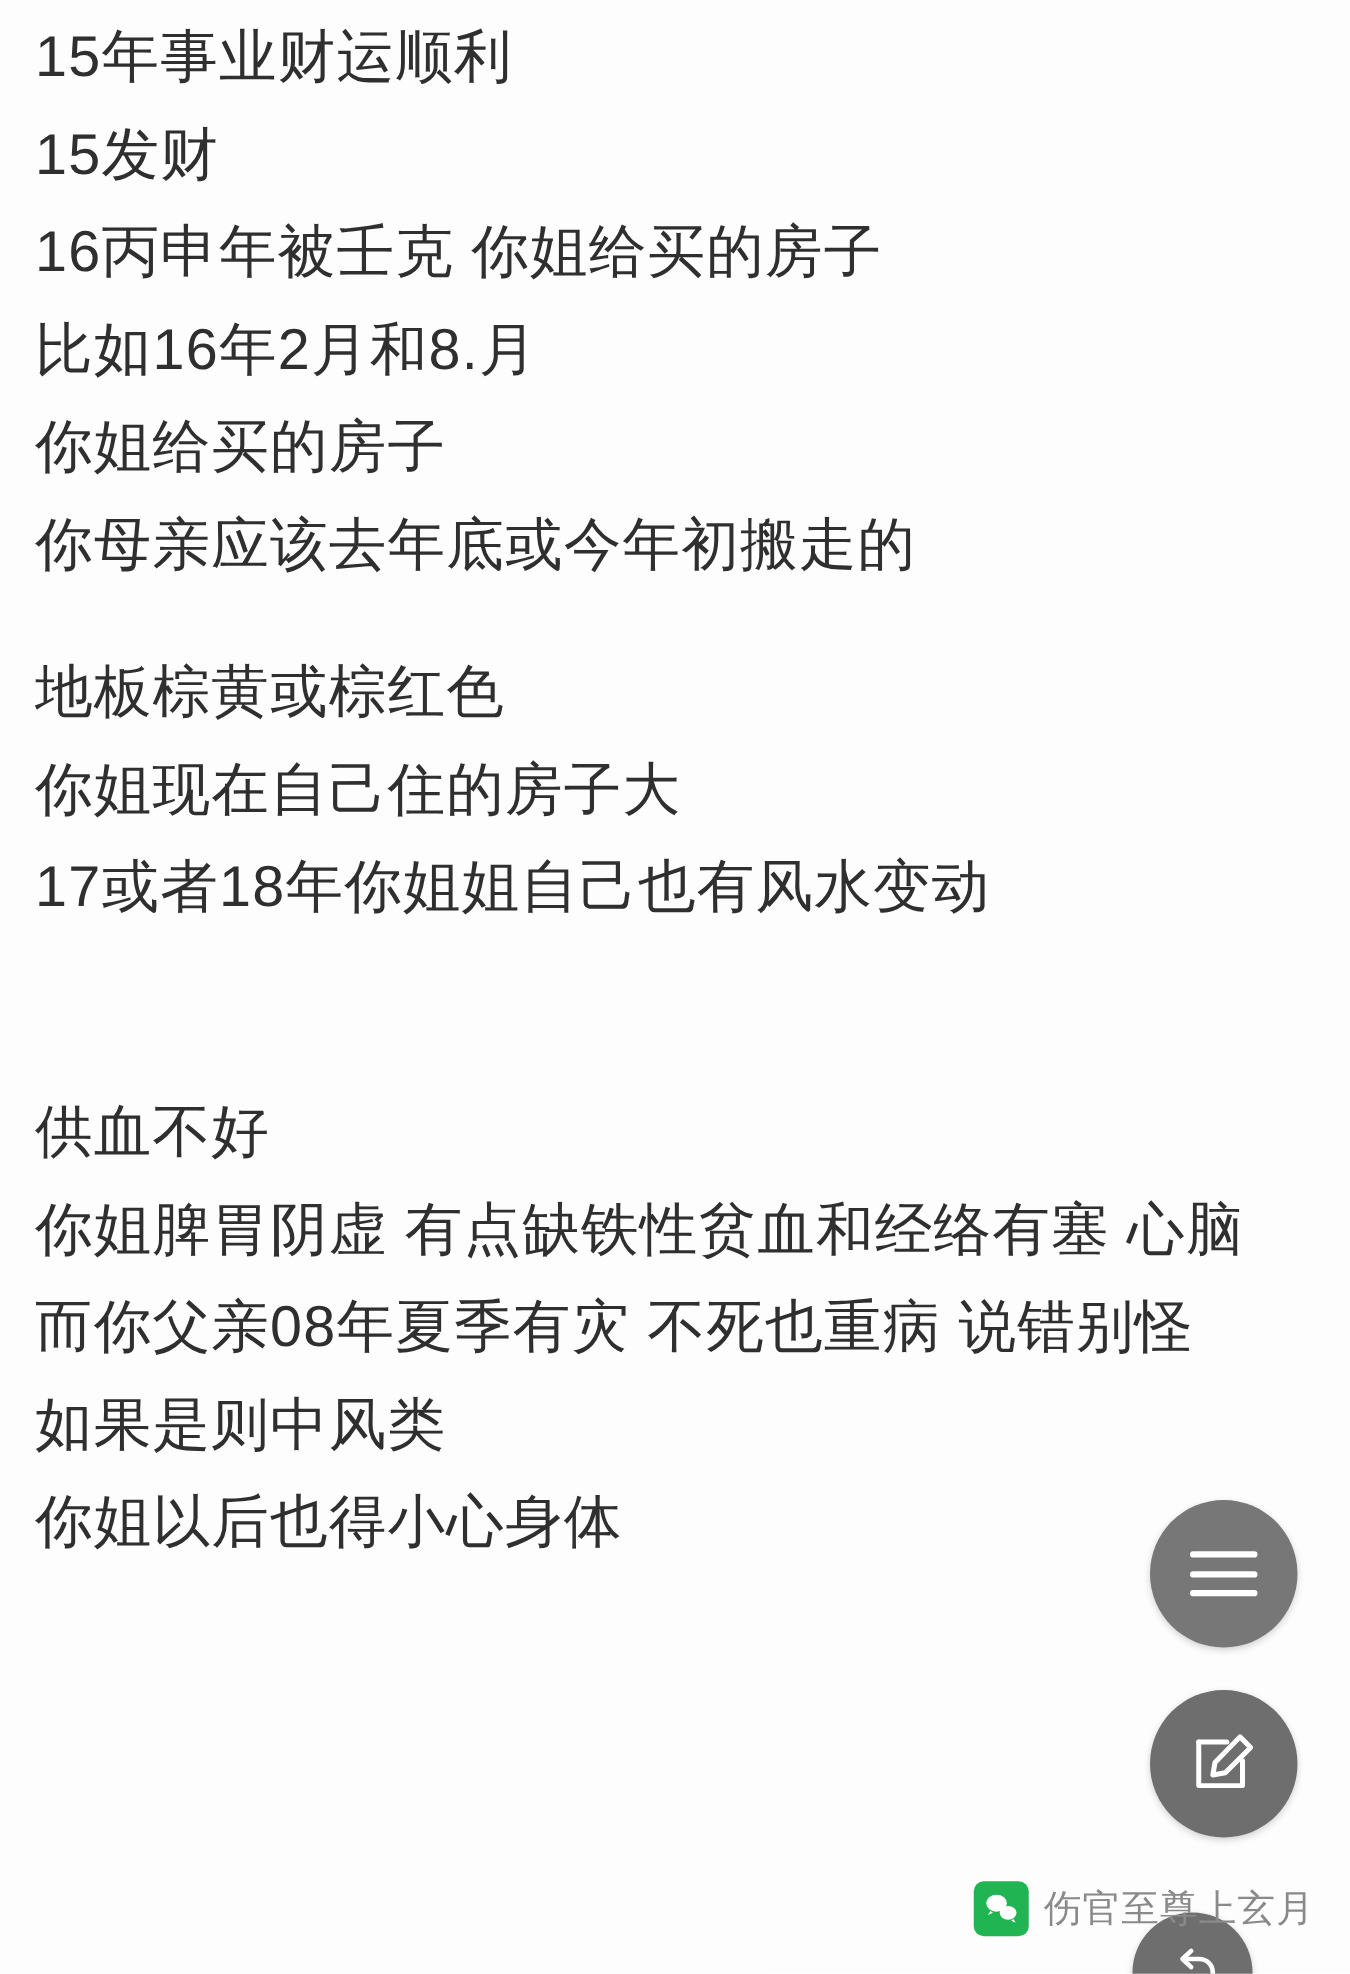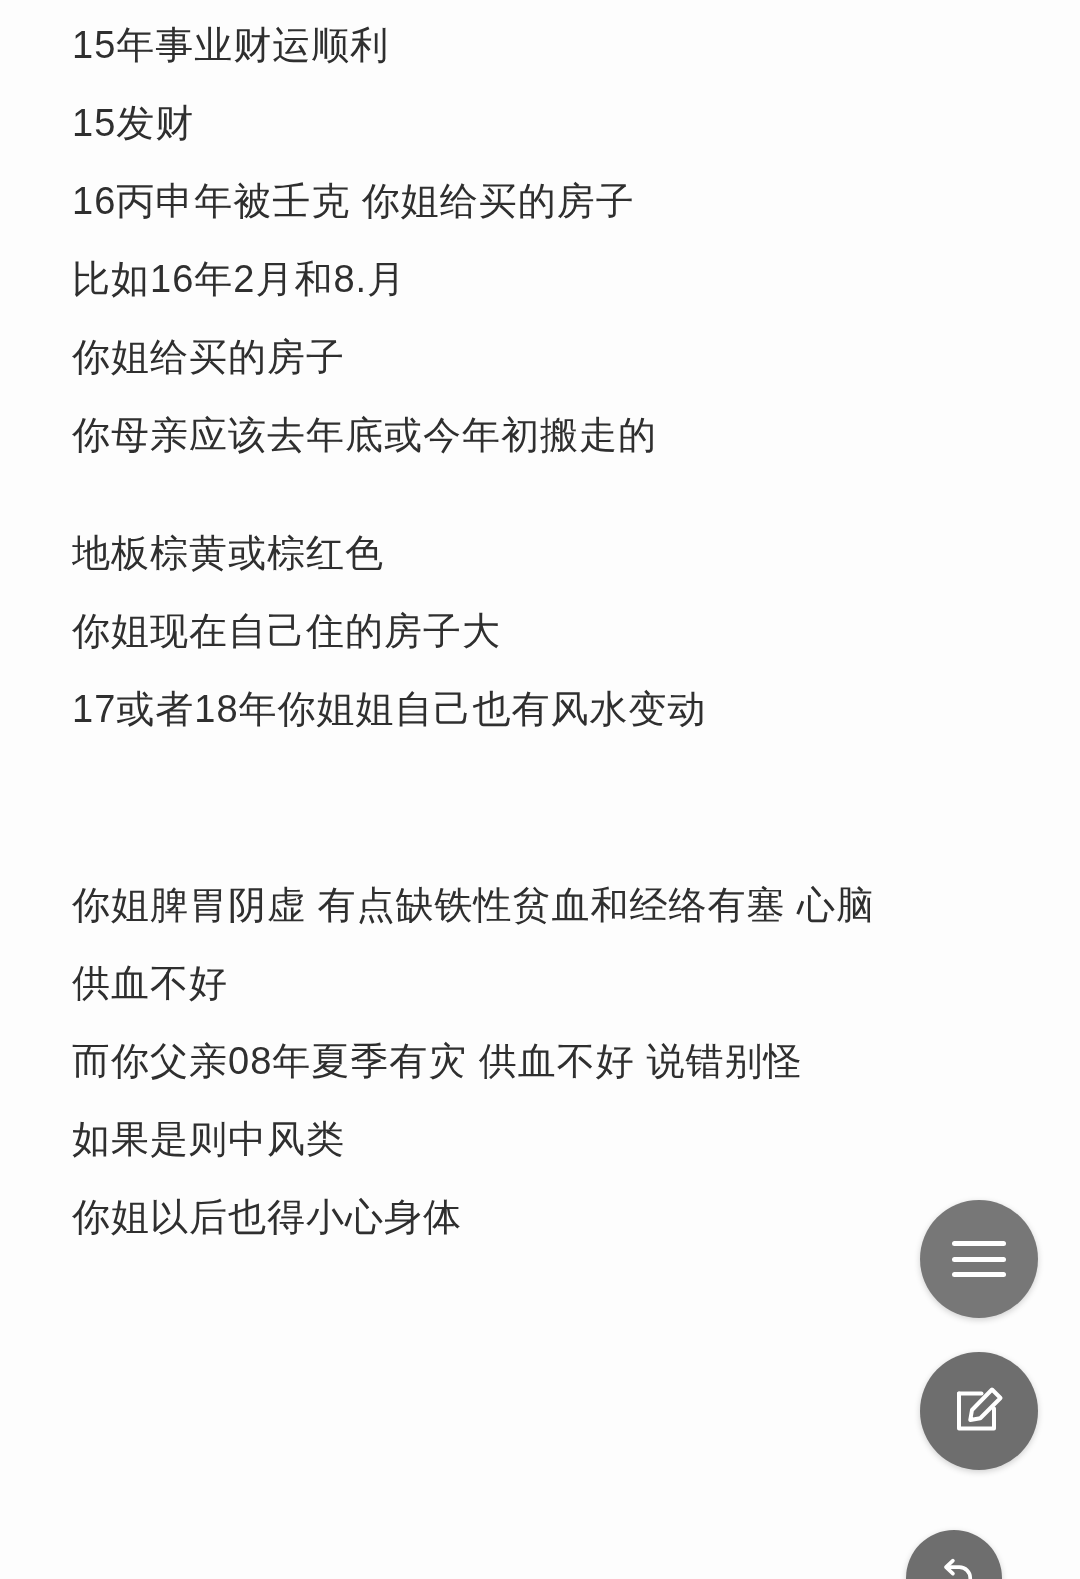--- a/index.html
+++ b/index.html
@@ -24,27 +24,26 @@
 
   .article {
     position: absolute;
     left: 28px;
     top: 0px;
     right: 24px;
     padding-top: 6px;
   }
 
   .line {
-    font-size: 38px;
+    font-size: 46px;
     line-height: 78px;
     letter-spacing: 1px;
     color: #2f2f2f;
     white-space: pre;
     font-weight: 400;
-    margin-left: 44px;
   }
 
   .gap-small { height: 40px; }
   .gap-large { height: 118px; }
 
   
   .fab {
     position: absolute;
     width: 118px;
     height: 118px;
@@ -130,23 +129,23 @@
     <div class="line">你母亲应该去年底或今年初搬走的</div>
 
     <div class="gap-small"></div>
 
     <div class="line">地板棕黄或棕红色</div>
     <div class="line">你姐现在自己住的房子大</div>
     <div class="line">17或者18年你姐姐自己也有风水变动</div>
 
     <div class="gap-large"></div>
 
+    <div class="line">供血不好</div>
     <div class="line">你姐脾胃阴虚 有点缺铁性贫血和经络有塞 心脑</div>
-    <div class="line">供血不好</div>
-    <div class="line">而你父亲08年夏季有灾 供血不好 说错别怪</div>
+    <div class="line">而你父亲08年夏季有灾 不死也重病 说错别怪</div>
     <div class="line">如果是则中风类</div>
     <div class="line">你姐以后也得小心身体</div>
   </div>
 
   <div class="fab fab-menu" title="menu">
     <span class="hamburger">
       <i></i>
         <i></i>
         <i></i>
     </span>
@@ -164,14 +163,25 @@
 
   <div class="fab fab-back" title="back">
     <span class="back-icon">
       <svg width="52" height="52" viewBox="0 0 24 24" fill="none" stroke="#ffffff" stroke-width="1.7" stroke-linecap="round" stroke-linejoin="round">
         <path d="M9 7H14.5a5 5 0 0 1 0 10H8"></path>
         <path d="M11.5 4L8.3 7l3.2 3"></path>
       </svg>
     </span>
   </div>
 
+  <div class="account-badge">
+    <span class="account-avatar">
+      <svg width="30" height="30" viewBox="0 0 24 24" fill="#ffffff">
+        <ellipse cx="9" cy="8.5" rx="6.6" ry="5.4"></ellipse>
+        <path d="M5 13.4l-1.6 2.8 3.3-1.6z"></path>
+        <ellipse cx="16.4" cy="14.6" rx="5.4" ry="4.4"></ellipse>
+        <path d="M19.8 18.6l1.4 2.3-2.8-1.3z"></path>
+      </svg>
+    </span>
+    <span class="account-name">伤官至尊上玄月</span>
+  </div>
 
 </div>
 
 </body></html>

